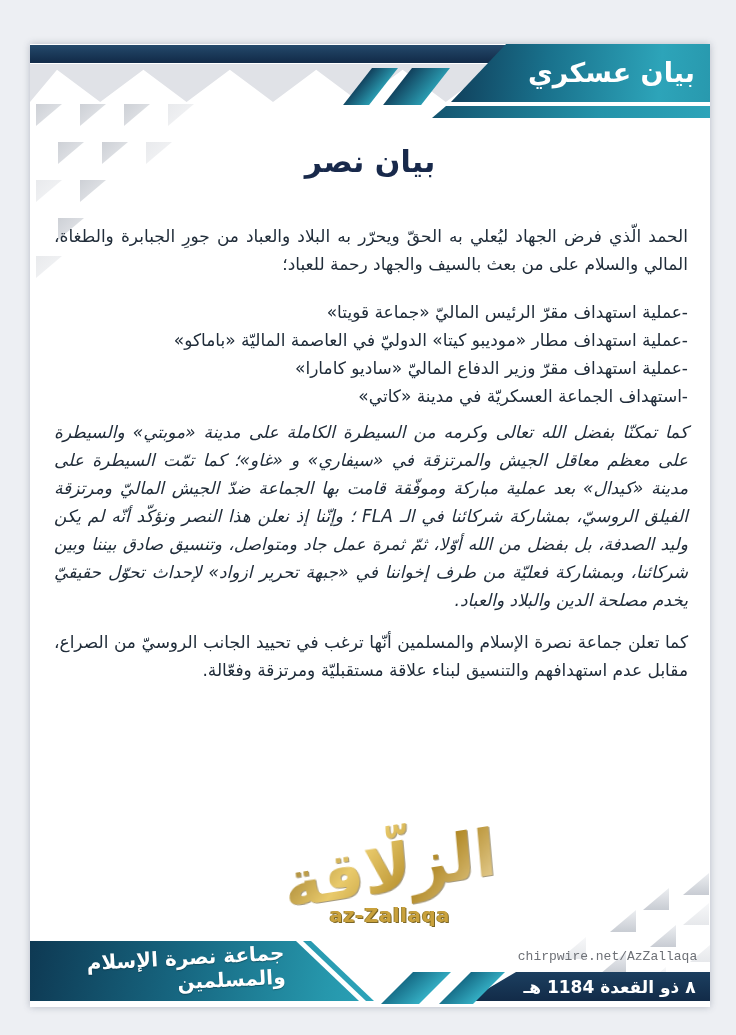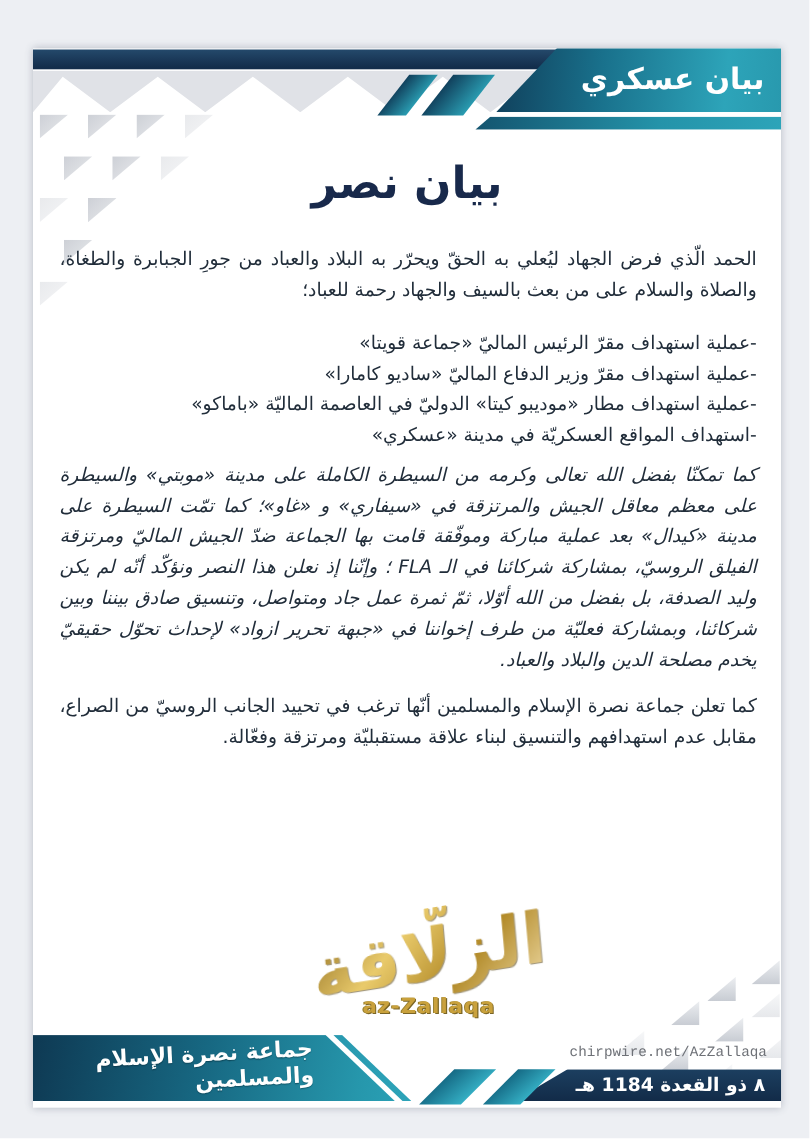--- a/index.html
+++ b/index.html
@@ -29,21 +29,21 @@
   
   .zigzag { position:absolute; left:0; top:20px; width:540px; height:38px; background:#e0e2e7; z-index:0;
           clip-path:polygon(0 0, 100% 0, 100% 40%, 93% 100%, 85% 15%, 77% 100%, 69% 15%, 61% 100%, 53% 15%, 45% 100%, 37% 15%, 29% 100%, 21% 15%, 13% 100%, 5% 15%, 0 100%); }
   .tri { position:absolute; width:26px; height:22px; }
   .tri.tl { clip-path:polygon(0 0, 100% 0, 0 100%); background:linear-gradient(135deg,#cdd0d6,#e9ebee); }
   .tri.br { clip-path:polygon(0 100%, 100% 0, 100% 100%); background:linear-gradient(180deg,#eceef1,#c8ccd3); }
   .tri.faint { opacity:.45; }
 
   
   .doc-title { position:absolute; left:0; top:100px; width:100%; text-align:center;
-          font-size:40px; font-weight:bold; color:#18294b; z-index:2; }
+          font-size:30px; font-weight:bold; color:#18294b; z-index:2; }
   .body-text { position:absolute; left:24px; top:178px; width:634px; direction:rtl;
           color:#212d3a; font-size:17px; line-height:28px; text-align:justify; z-index:2; }
   .body-text p.p1 { margin-bottom:20px; }
   .body-text p.p2 { margin-bottom:0; }
   .ops-list { margin-bottom:8px; }
   .body-text p.p3 { margin-bottom:14px;font-style:italic; }
 
   
   .logo { position:absolute; left:235px; top:782px; width:250px; text-align:center; z-index:2; }
   .logo-arabic { display:inline-block; font-size:64px; font-weight:bold; line-height:86px;
@@ -99,26 +99,26 @@
     <div class="top-chevron c1"></div>
     <div class="top-chevron c2"></div>
     <div class="top-banner">
       <span class="top-banner-label">بيان عسكري</span>
     </div>
     <div class="top-banner-underline"></div>
 
     <div class="doc-title">بيان نصر</div>
 
     <div class="body-text">
-      <p class="p1">الحمد الّذي فرض الجهاد ليُعلي به الحقّ ويحرّر به البلاد والعباد من جورِ الجبابرة والطغاة، والصلاة والسلام على من بعث بالسيف والجهاد رحمة للعباد؛</p>
+      <p class="p1">الحمد الّذي فرض الجهاد ليُعلي به الحقّ ويحرّر به البلاد والعباد من جورِ الجبابرة والطغاة، المالي والسلام على من بعث بالسيف والجهاد رحمة للعباد؛</p>
       <div class="ops-list">
         <div>-عملية استهداف مقرّ الرئيس الماليّ «جماعة قويتا»</div>
+        <div>-عملية استهداف مطار «موديبو كيتا» الدوليّ في العاصمة الماليّة «باماكو»</div>
         <div>-عملية استهداف مقرّ وزير الدفاع الماليّ «ساديو كامارا»</div>
-        <div>-عملية استهداف مطار «موديبو كيتا» الدوليّ في العاصمة الماليّة «باماكو»</div>
-        <div>-استهداف المواقع العسكريّة في مدينة «عسكري»</div>
+        <div>-استهداف الجماعة العسكريّة في مدينة «كاتي»</div>
       </div>
       <p class="p3">كما تمكنّا بفضل الله تعالى وكرمه من السيطرة الكاملة على مدينة «موبتي» والسيطرة على معظم معاقل الجيش والمرتزقة في «سيفاري» و «غاو»؛ كما تمّت السيطرة على مدينة «كيدال» بعد عملية مباركة وموفّقة قامت بها الجماعة ضدّ الجيش الماليّ ومرتزقة الفيلق الروسيّ، بمشاركة شركائنا في الـ FLA ؛ وإنّنا إذ نعلن هذا النصر ونؤكّد أنّه لم يكن وليد الصدفة، بل بفضل من الله أوّلا، ثمّ ثمرة عمل جاد ومتواصل، وتنسيق صادق بيننا وبين شركائنا، وبمشاركة فعليّة من طرف إخواننا في «جبهة تحرير ازواد» لإحداث تحوّل حقيقيّ يخدم مصلحة الدين والبلاد والعباد.</p>
       <p class="p4">كما تعلن جماعة نصرة الإسلام والمسلمين أنّها ترغب في تحييد الجانب الروسيّ من الصراع، مقابل عدم استهدافهم والتنسيق لبناء علاقة مستقبليّة ومرتزقة وفعّالة.</p>
     </div>
 
     <div class="logo">
       <div class="logo-arabic">الزلّاقة</div>
       <div class="logo-latin">az-Zallaqa</div>
     </div>
 

